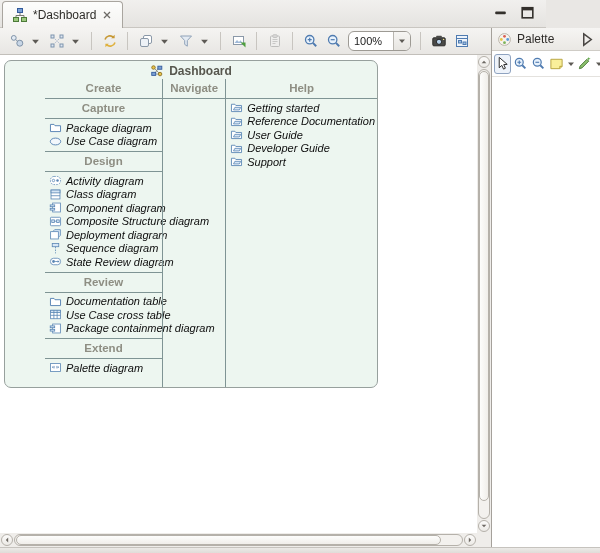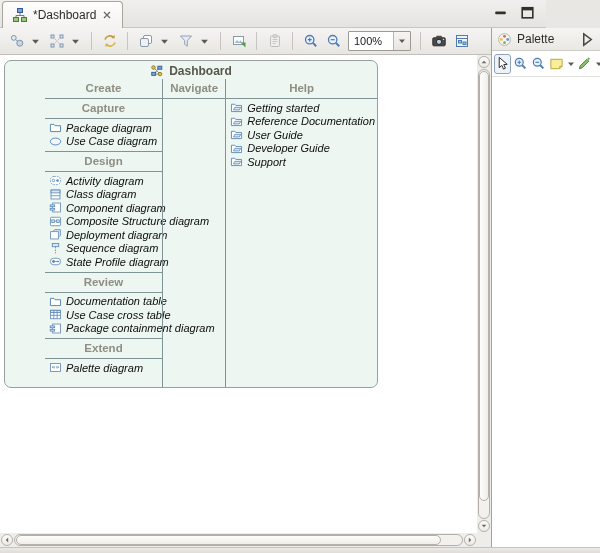--- a/index.html
+++ b/index.html
@@ -21,21 +21,21 @@
   
   #toolbar { position:absolute; left:0; top:28px; width:491px; height:27px;
              background:linear-gradient(#f5f4f2,#e8e6e3); border-bottom:1px solid #c2bfba; }
   #toolbar-items { display:flex; align-items:center; height:100%; padding-left:5px; }
   .tbtn { width:21px; height:21px; display:flex; align-items:center; justify-content:center;
           border-radius:3px; margin:0 1px; }
   .tbtn.dis { opacity:.55; }
   .dd { width:9px; height:9px; display:inline-flex; margin:0 5px 0 3px; }
   .tsep { width:1px; height:18px; background:#c8c5c0; margin:0 6px; }
   .zoombox { display:flex; align-items:center; height:20px; margin:0 3px;
-             border:1px solid #9d9a94; border-radius:1px; background:#fff; overflow:hidden; }
+             border:1px solid #9d9a94; border-radius:6px; background:#fff; overflow:hidden; }
   .zoomval { width:44px; padding:0 5px; font-size:11px; color:#222; }
   .zoomdd { width:17px; height:20px; display:flex; align-items:center; justify-content:center;
             background:linear-gradient(#f7f6f4,#e6e4e0); border-left:1px solid #b9b6b0; }
 
   
   #canvas { position:absolute; left:0; top:55px; width:477px; height:478px; background:#fff; }
   #dash { position:absolute; left:4px; top:5px; width:374px; height:328px;
           background:#edf6f0; border:1px solid #97a09d; border-radius:7px; overflow:hidden;
           display:flex; flex-direction:column; }
   .dash-title { display:flex; align-items:center; justify-content:center; gap:5px;
@@ -383,21 +383,21 @@
                   </div>
                   <div class="ditem">
                     <span class="icn">
                       <svg viewBox="0 0 16 16">
                         <rect x="1.8" y="4" width="12.4" height="8" rx="3.8" fill="#fff" stroke="#5b87b5"></rect>
                         <circle cx="5.6" cy="8" r="1.7" fill="#5b87b5"></circle>
                         <path d="M7.5 8h3.5" stroke="#5b87b5" fill="none"></path>
                         <path d="M10.6 6.6L13 8l-2.4 1.4z" fill="#5b87b5"></path>
                       </svg>
                     </span>
-                    <span class="dlbl">State Profile diagram</span>
+                    <span class="dlbl">State Review diagram</span>
                   </div>
                 </div>
               </div>
               <div class="dsec">
                 <div class="dsec-h">Review</div>
                 <div class="dsec-i">
                   <div class="ditem">
                     <span class="icn">
                       <svg viewBox="0 0 16 16">
                         <path d="M1.8 13V4.2h4.4l1.2 1.6h6.8V13z" fill="#fff" stroke="#5b87b5" stroke-width="1.2"></path>

